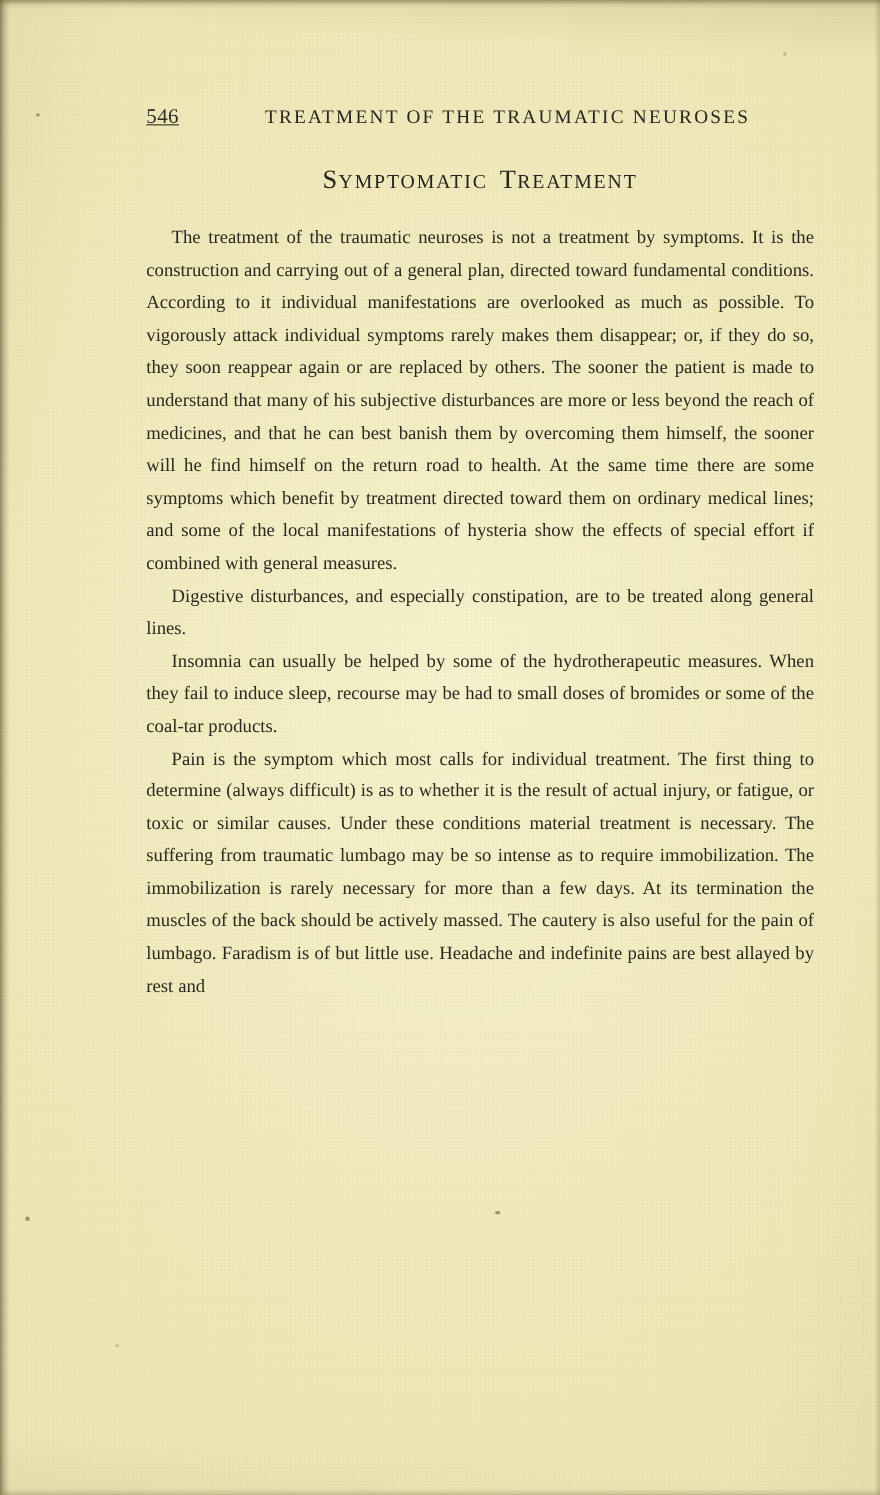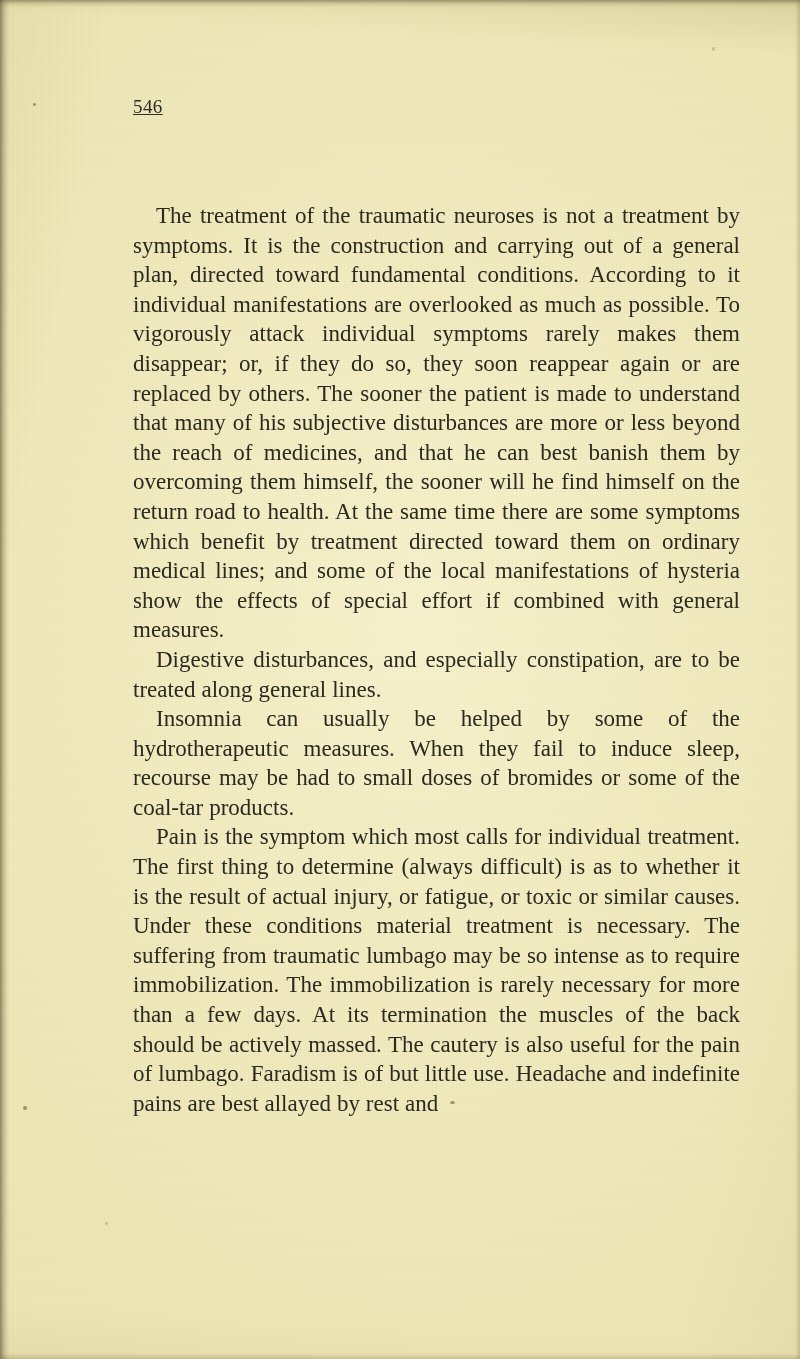--- a/index.html
+++ b/index.html
@@ -132,21 +132,21 @@
     position: absolute;
     left: 133px;
     top: 201px;
     width: 607px;
   }
   .body-text p {
     margin: 0;
     text-align: justify;
     text-justify: inter-word;
     text-indent: 23px;
-    font-size: 23px;
+    font-size: 17px;
     line-height: 29.6px;
     color: #2a2920;
     hyphens: none;
     word-spacing: 0.2px;
   }
   .body-text p:last-child {
     text-align-last: left;
   }
 </style>
 </head>
@@ -161,22 +161,26 @@
 
   <div class="speck" style="left:33px;top:103px;width:3px;height:3px;"></div>
   <div class="speck" style="left:450px;top:1101px;width:5px;height:3px;"></div>
   <div class="speck" style="left:23px;top:1106px;width:4px;height:4px;"></div>
 
   <div class="speck" style="left:105px;top:1222px;width:3px;height:3px;opacity:0.5;"></div>
   <div class="speck" style="left:712px;top:47px;width:3px;height:4px;opacity:0.45;"></div>
 
   <div class="running-head">
     <span class="folio">546</span>
+    <span class="head-title">TREATMENT OF THE TRAUMATIC NEUROSES</span>
   </div>
 
+  <div class="section-heading">
+    <span class="cap">S</span><span class="sc">ymptomatic</span><span class="gap"></span><span class="cap">T</span><span class="sc">reatment</span>
+  </div>
 
   <div class="body-text">
     <p>The treatment of the traumatic neuroses is not a treatment by symptoms. It is the construction and carrying out of a general plan, directed toward fundamental conditions. According to it individual manifestations are overlooked as much as possible. To vigorously attack individual symptoms rarely makes them disappear; or, if they do so, they soon reappear again or are replaced by others. The sooner the patient is made to understand that many of his subjective disturbances are more or less beyond the reach of medicines, and that he can best banish them by overcoming them himself, the sooner will he find himself on the return road to health. At the same time there are some symptoms which benefit by treatment directed toward them on ordinary medical lines; and some of the local manifestations of hysteria show the effects of special effort if combined with general measures.</p>
     <p>Digestive disturbances, and especially constipation, are to be treated along general lines.</p>
     <p>Insomnia can usually be helped by some of the hydrotherapeutic measures. When they fail to induce sleep, recourse may be had to small doses of bromides or some of the coal-tar products.</p>
     <p>Pain is the symptom which most calls for individual treatment. The first thing to determine (always difficult) is as to whether it is the result of actual injury, or fatigue, or toxic or similar causes. Under these conditions material treatment is necessary. The suffering from traumatic lumbago may be so intense as to require immobilization. The immobilization is rarely necessary for more than a few days. At its termination the muscles of the back should be actively massed. The cautery is also useful for the pain of lumbago. Faradism is of but little use. Headache and indefinite pains are best allayed by rest and</p>
   </div>
 
   <div class="grain"></div>
 </div>

